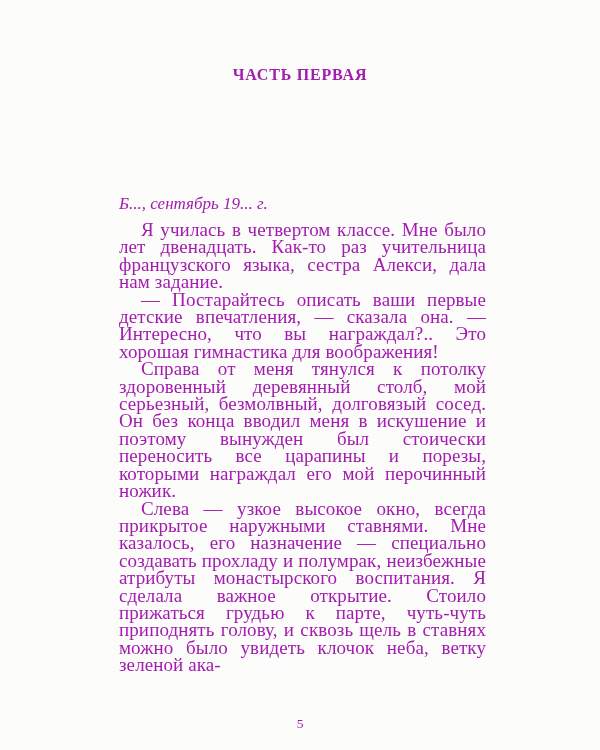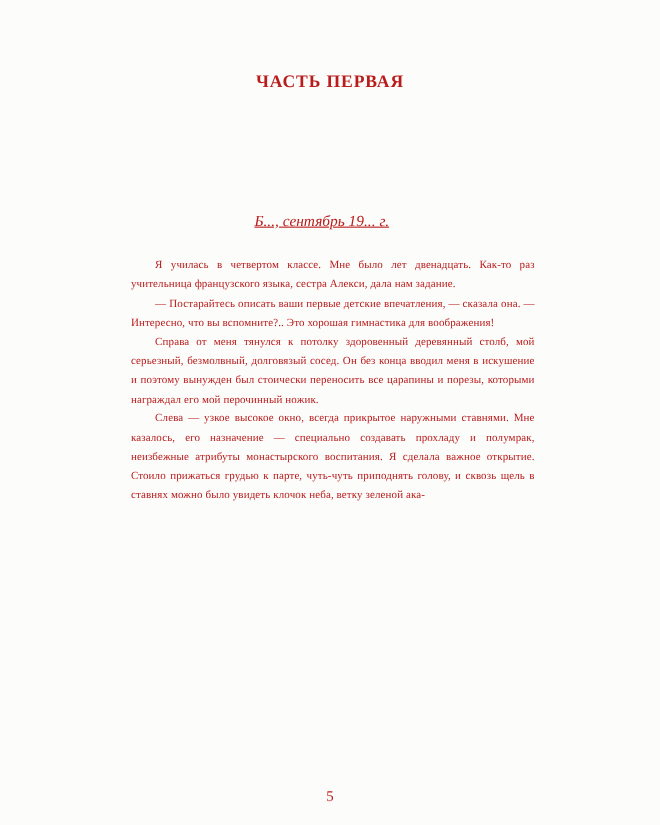--- a/index.html
+++ b/index.html
@@ -6,21 +6,21 @@
     margin: 0;
     padding: 0;
     background: #f6f6f4;
   }
   .book-page {
     position: relative;
     width: 600px;
     height: 750px;
     background: #fcfcfa;
     font-family: "Liberation Serif", "DejaVu Serif", serif;
-    color: #b91c1c;
+    color: #a21caf;
     overflow: hidden;
     box-sizing: border-box;
   }
   .chapter-heading {
     position: absolute;
     top: 66px;
     left: 0;
     width: 100%;
     margin: 0;
     text-align: center;
@@ -28,35 +28,33 @@
     font-weight: bold;
     letter-spacing: 0.8px;
   }
   .dateline {
     position: absolute;
     top: 194px;
     left: 119px;
     width: 367px;
     box-sizing: border-box;
     padding-right: 20px;
-    text-align: center;
+    text-align: left;
     font-style: italic;
-    font-size: 14px;
-    text-decoration: underline;
+    font-size: 17px;
   }
   .text-block {
     position: absolute;
     top: 221px;
     left: 119px;
     width: 367px;
-    font-size: 10px;
+    font-size: 19px;
     line-height: 17.4px;
     text-align: justify;
     letter-spacing: 0.1px;
-    margin-top: 12px;
   }
   .text-block p {
     margin: 0;
     padding: 0;
     text-indent: 22px;
   }
   .page-number {
     position: absolute;
     bottom: 18px;
     left: 0;
@@ -69,20 +67,20 @@
 <body>
 
 <div class="book-page">
 
   <h1 class="chapter-heading">ЧАСТЬ ПЕРВАЯ</h1>
 
   <div class="dateline">Б..., сентябрь 19... г.</div>
 
   <div class="text-block">
     <p>Я училась в четвертом классе. Мне было лет двенадцать. Как-то раз учительница французского языка, сестра Алекси, дала нам задание.</p>
-    <p>— Постарайтесь описать ваши первые детские впечатления, — сказала она. — Интересно, что вы вспомните?.. Это хорошая гимнастика для воображения!</p>
+    <p>— Постарайтесь описать ваши первые детские впечатления, — сказала она. — Интересно, что вы награждал?.. Это хорошая гимнастика для воображения!</p>
     <p>Справа от меня тянулся к потолку здоровенный деревянный столб, мой серьезный, безмолвный, долговязый сосед. Он без конца вводил меня в искушение и поэтому вынужден был стоически переносить все царапины и порезы, которыми награждал его мой перочинный ножик.</p>
     <p>Слева — узкое высокое окно, всегда прикрытое наружными ставнями. Мне казалось, его назначение — специально создавать прохладу и полумрак, неизбежные атрибуты монастырского воспитания. Я сделала важное открытие. Стоило прижаться грудью к парте, чуть-чуть приподнять голову, и сквозь щель в ставнях можно было увидеть клочок неба, ветку зеленой ака-</p>
   </div>
 
   <div class="page-number">5</div>
 
 </div>
 
 </body></html>

